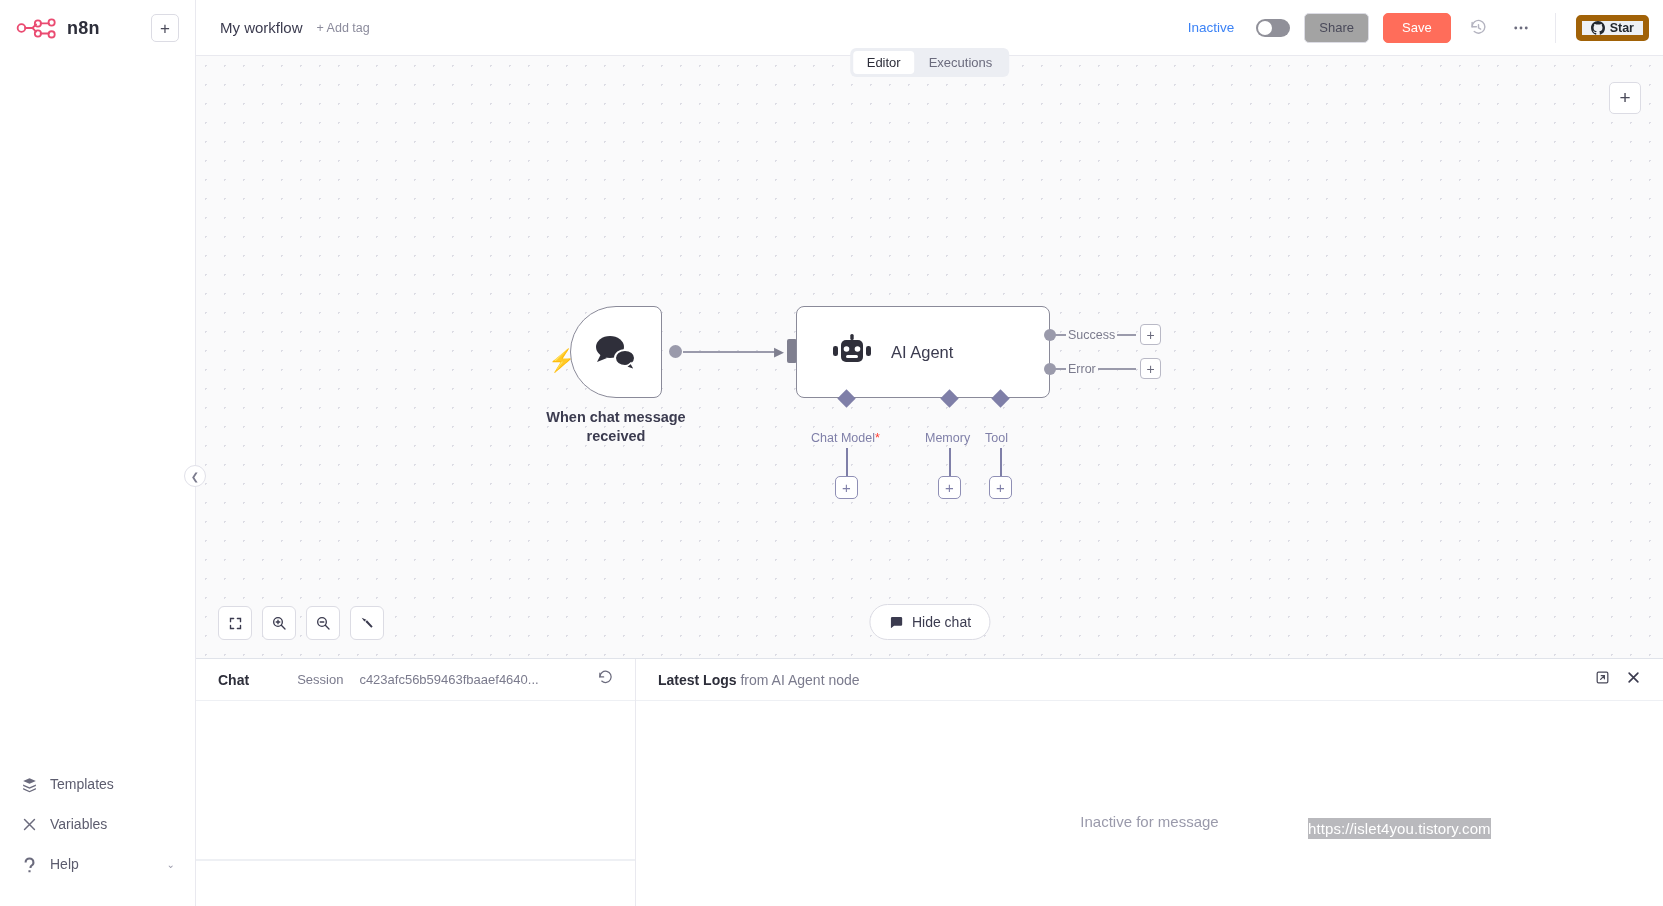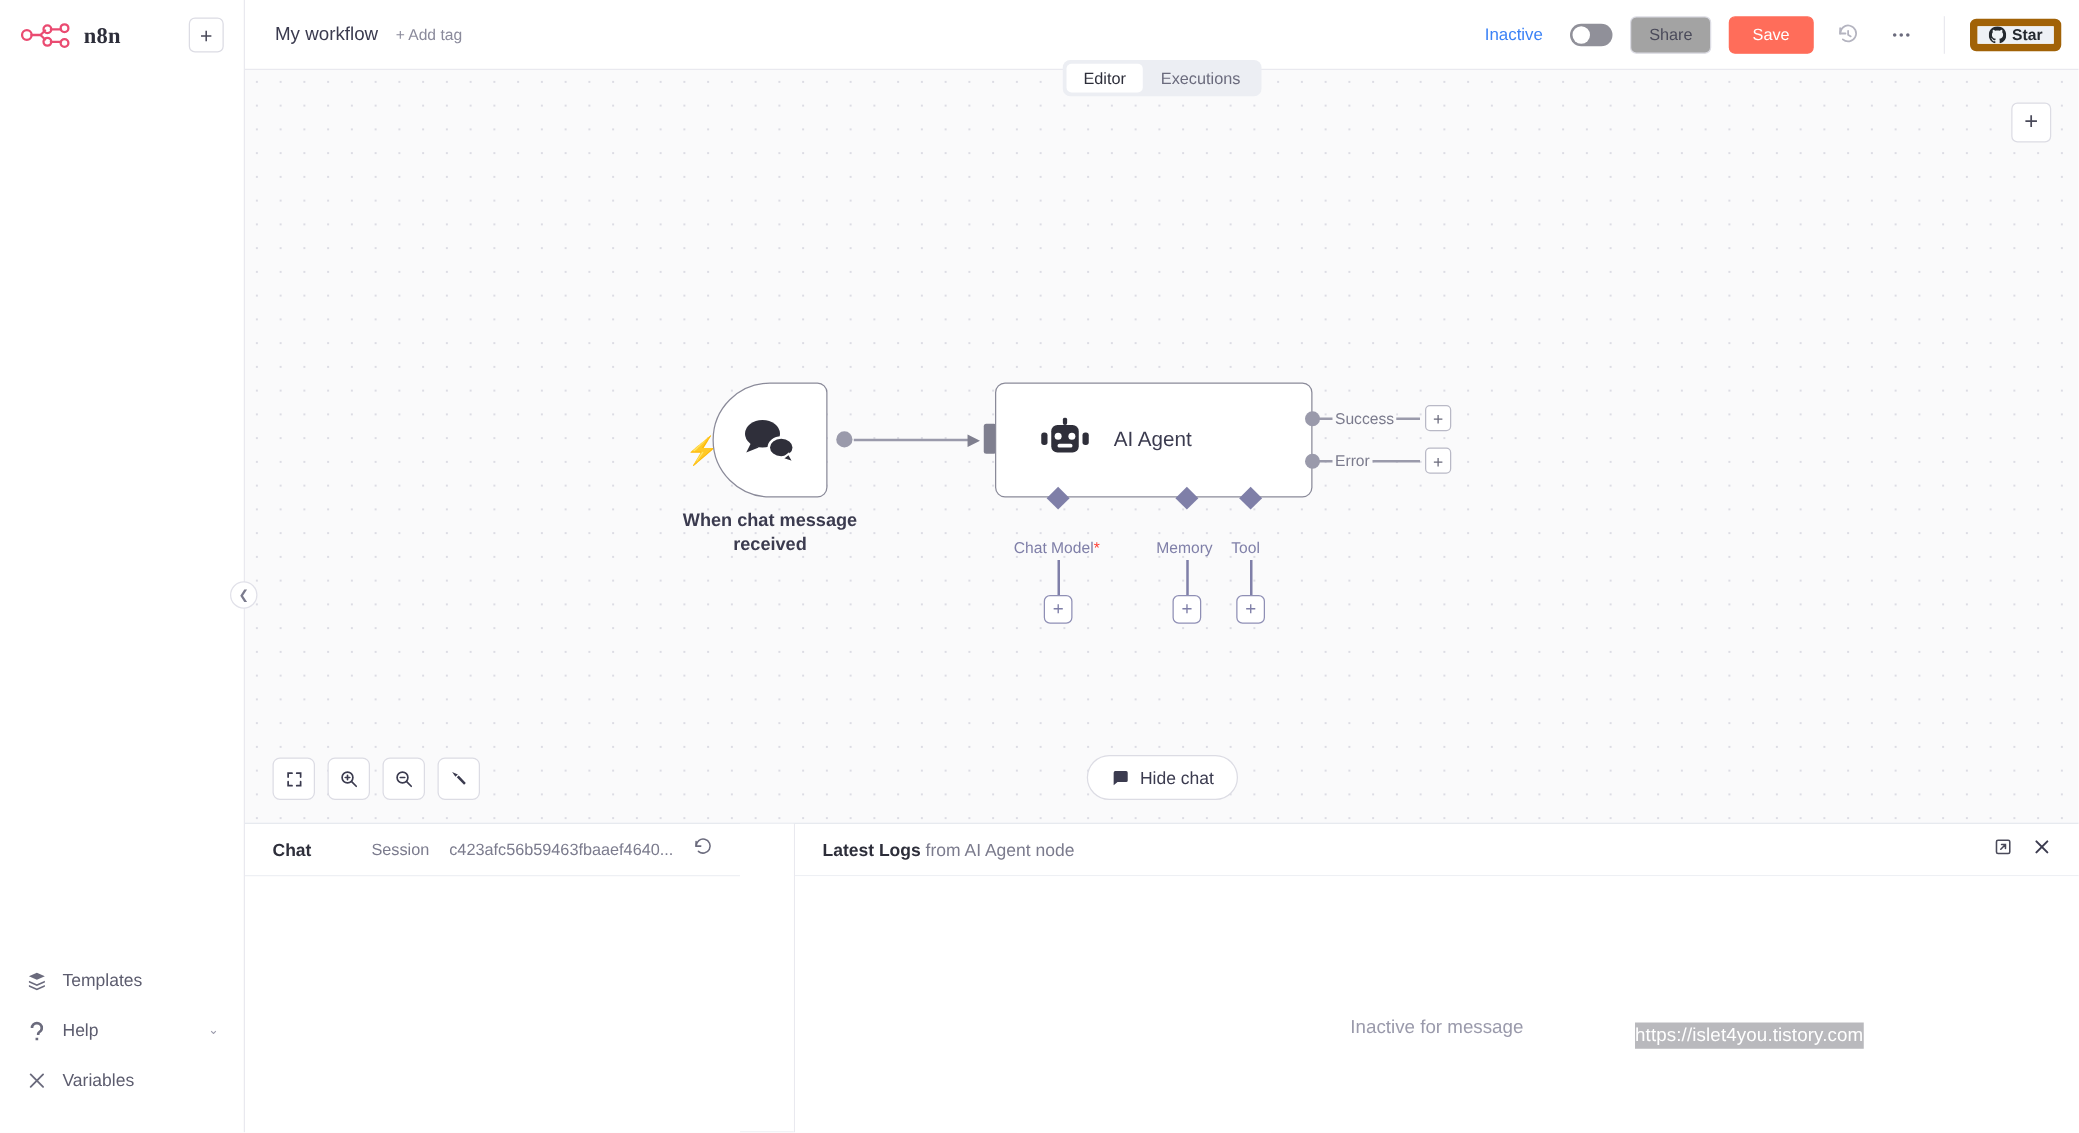--- a/index.html
+++ b/index.html
@@ -19,21 +19,21 @@
     border-right: 1px solid #e9e9ef;
     display: flex; flex-direction: column;
     position: relative;
   }
   .sb-top {
     height: 56px; display: flex; align-items: center;
     padding: 0 16px; gap: 10px;
   }
   .logo-wrap { display: flex; align-items: center; gap: 9px; flex: 1; }
   .logo-mark { width: 42px; height: 26px; display: block; }
-  .logo-text { font-size: 18px; font-weight: 700; letter-spacing: .2px; color: #2d2e3a; font-family: Liberation Serif, serif; }
+  .logo-text { font-size: 18px; font-weight: 700; letter-spacing: .2px; color: #2d2e3a; }
   .new-btn {
     width: 28px; height: 28px; border: 1px solid #dcdce4; border-radius: 5px;
     background: #fff; display: flex; align-items: center; justify-content: center;
     color: #4a4a5a; font-size: 17px; line-height: 1; cursor: pointer;
   }
   .sb-nav { padding: 8px 10px 0 10px; }
   .sb-item {
     display: flex; align-items: center; gap: 12px;
     height: 36px; padding: 0 10px; border-radius: 5px;
     font-size: 14px; color: #5c5c6e; cursor: pointer;
@@ -185,21 +185,21 @@
   }
   .hide-chat {
     position: absolute; left: 50%; transform: translateX(-50%); bottom: 18px;
     height: 36px; padding: 0 18px; background: #fff; border: 1px solid #dcdce4;
     border-radius: 18px; display: flex; align-items: center; gap: 9px;
     font-size: 14px; color: #3b3b4f; cursor: pointer;
   }
 
   
   .bottom { height: 248px; flex: 0 0 248px; display: flex; border-top: 1px solid #e0e3ea; background: #fff; }
-  .chat-panel { width: 440px; flex: 0 0 440px; border-right: 1px solid #e9e9ef; display: flex; flex-direction: row; }
+  .chat-panel { width: 440px; flex: 0 0 440px; border-right: 1px solid #e9e9ef; display: flex; flex-direction: column; }
   .panel-head {
     height: 42px; flex: 0 0 42px; display: flex; align-items: center;
     padding: 0 22px; gap: 16px; border-bottom: 1px solid #eef0f4;
   }
   .panel-title { font-size: 14px; font-weight: 700; color: #2d2e3a; }
   .session-label { font-size: 13px; color: #7b7b8d; margin-left: 32px; }
   .session-id { font-size: 13px; color: #7b7b8d; }
   .logs-panel { flex: 1; display: flex; flex-direction: column; min-width: 0; }
   .logs-title { font-size: 14px; color: #7b7b8d; }
   .logs-title b { color: #2d2e3a; font-weight: 700; }
@@ -247,34 +247,34 @@
       <div class="sb-item">
         <span class="sb-ico">
           <svg width="17" height="17" viewBox="0 0 24 24" fill="#6b6b7d">
             <path d="M3 7l9-4 9 4-9 4-9-4zm0 5l9 4 9-4v2l-9 4-9-4v-2zm0 5l9 4 9-4v2l-9 4-9-4v-2z"></path>
           </svg>
         </span>
         <span>Templates</span>
       </div>
       <div class="sb-item">
         <span class="sb-ico">
+          <svg width="17" height="17" viewBox="0 0 24 24" fill="none" stroke="#6b6b7d" stroke-width="2.1" stroke-linecap="round">
+            <path d="M5 5l14 14M19 5L5 19"></path>
+          </svg>
+        </span>
+        <span>Variables</span>
+      </div>
+      <div class="sb-item">
+        <span class="sb-ico">
           <svg width="17" height="17" viewBox="0 0 24 24" fill="#6b6b7d">
             <path d="M12 2a7 7 0 00-7 7h3a4 4 0 118 0c0 2-1 2.6-2.2 3.6-1 .9-1.8 1.9-1.8 3.4v1h3v-.8c0-1 .7-1.6 1.8-2.5C18.2 12.6 19 11.4 19 9a7 7 0 00-7-7zm-1.5 18h3v3h-3v-3z"></path>
           </svg>
         </span>
         <span>Help</span>
         <span class="chev">⌄</span>
-      </div>
-      <div class="sb-item">
-        <span class="sb-ico">
-          <svg width="17" height="17" viewBox="0 0 24 24" fill="none" stroke="#6b6b7d" stroke-width="2.1" stroke-linecap="round">
-            <path d="M5 5l14 14M19 5L5 19"></path>
-          </svg>
-        </span>
-        <span>Variables</span>
       </div>
     </div>
 
     <div class="collapse-handle">❮</div>
   </aside>
 
   <div class="main">
 
     <header class="header">
       <span class="wf-title">My workflow</span>

